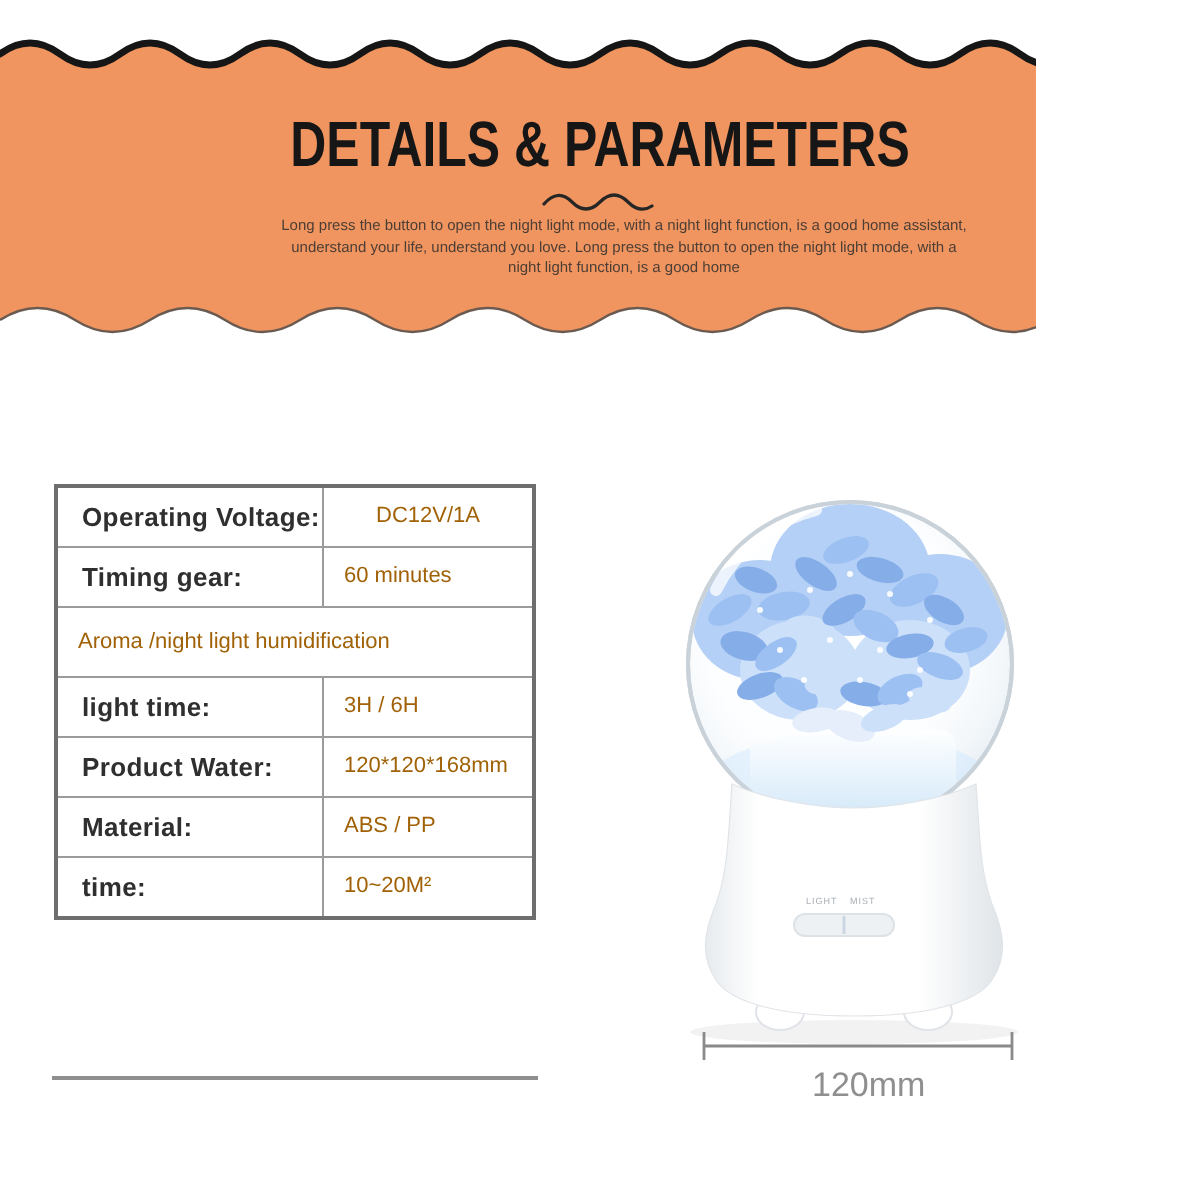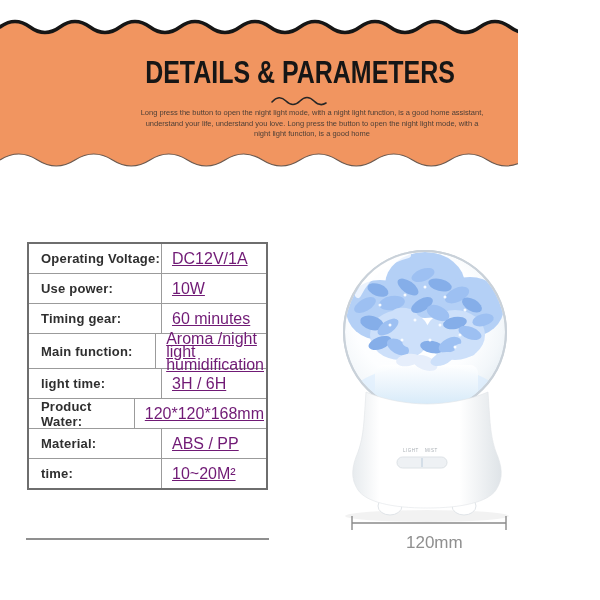--- a/index.html
+++ b/index.html
@@ -18,30 +18,30 @@
   .banner-desc{
     position:absolute;left:140px;top:108px;width:344px;text-align:center;
     font-size:7.5px;line-height:10.5px;color:#4c3e35;
   }
   
   .spec-table{
     position:absolute;left:27px;top:242px;width:241px;
     border:2px solid #6e6e6e;box-sizing:border-box;background:#fff;
   }
   .t-row{display:flex;height:29px;border-top:1px solid #9b9b9b;}
-  .t-row:first-child{border-top:none;}
+  .t-row:first-child{border-top:none;gap:16px;}
   .t-row.tall{height:34px;}
   .t-label{
     width:133px;box-sizing:border-box;border-right:1px solid #9b9b9b;
     display:flex;align-items:center;padding-left:12px;
     font-size:13px;font-weight:bold;color:#2f2f2f;letter-spacing:0.2px;
   }
   .t-value{
     flex:1;display:flex;align-items:center;padding-left:10px;padding-right:2px;
-    font-size:16px;color:#701a75;line-height:13px;text-decoration:underline;
+    font-size:11px;color:#a16207;line-height:13px;
   }
   .table-underline{
     position:absolute;left:26px;top:538px;width:243px;height:2px;background:#8f8f8f;
   }
   
   .product-svg{position:absolute;left:320px;top:235px;width:290px;height:330px;}
   .dim-text{font-family:"Liberation Sans", sans-serif;font-size:17px;fill:#8f8f8f;}
   .btn-text{font-family:"Liberation Sans", sans-serif;font-size:4.5px;fill:#a9afb5;letter-spacing:0.5px;}
 </style>
 </head>
@@ -63,29 +63,24 @@
   </svg>
 
   <div class="banner-desc">Long press the button to open the night light mode, with a night light function, is a good home assistant, understand your life, understand you love. Long press the button to open the night light mode, with a night light function, is a good home</div>
 
   <div class="spec-table">
     <div class="t-row">
       <div class="t-label">Operating Voltage:</div>
       <div class="t-value">DC12V/1A</div>
     </div>
     <div class="t-row">
-      <div class="t-label">Use power:</div>
-      <div class="t-value">10W</div>
-    </div>
-    <div class="t-row">
       <div class="t-label">Timing gear:</div>
       <div class="t-value">60 minutes</div>
     </div>
     <div class="t-row tall">
-      <div class="t-label">Main function:</div>
       <div class="t-value">Aroma /night light humidification</div>
     </div>
     <div class="t-row">
       <div class="t-label">light time:</div>
       <div class="t-value">3H / 6H</div>
     </div>
     <div class="t-row">
       <div class="t-label">Product Water:</div>
       <div class="t-value">120*120*168mm</div>
     </div>

